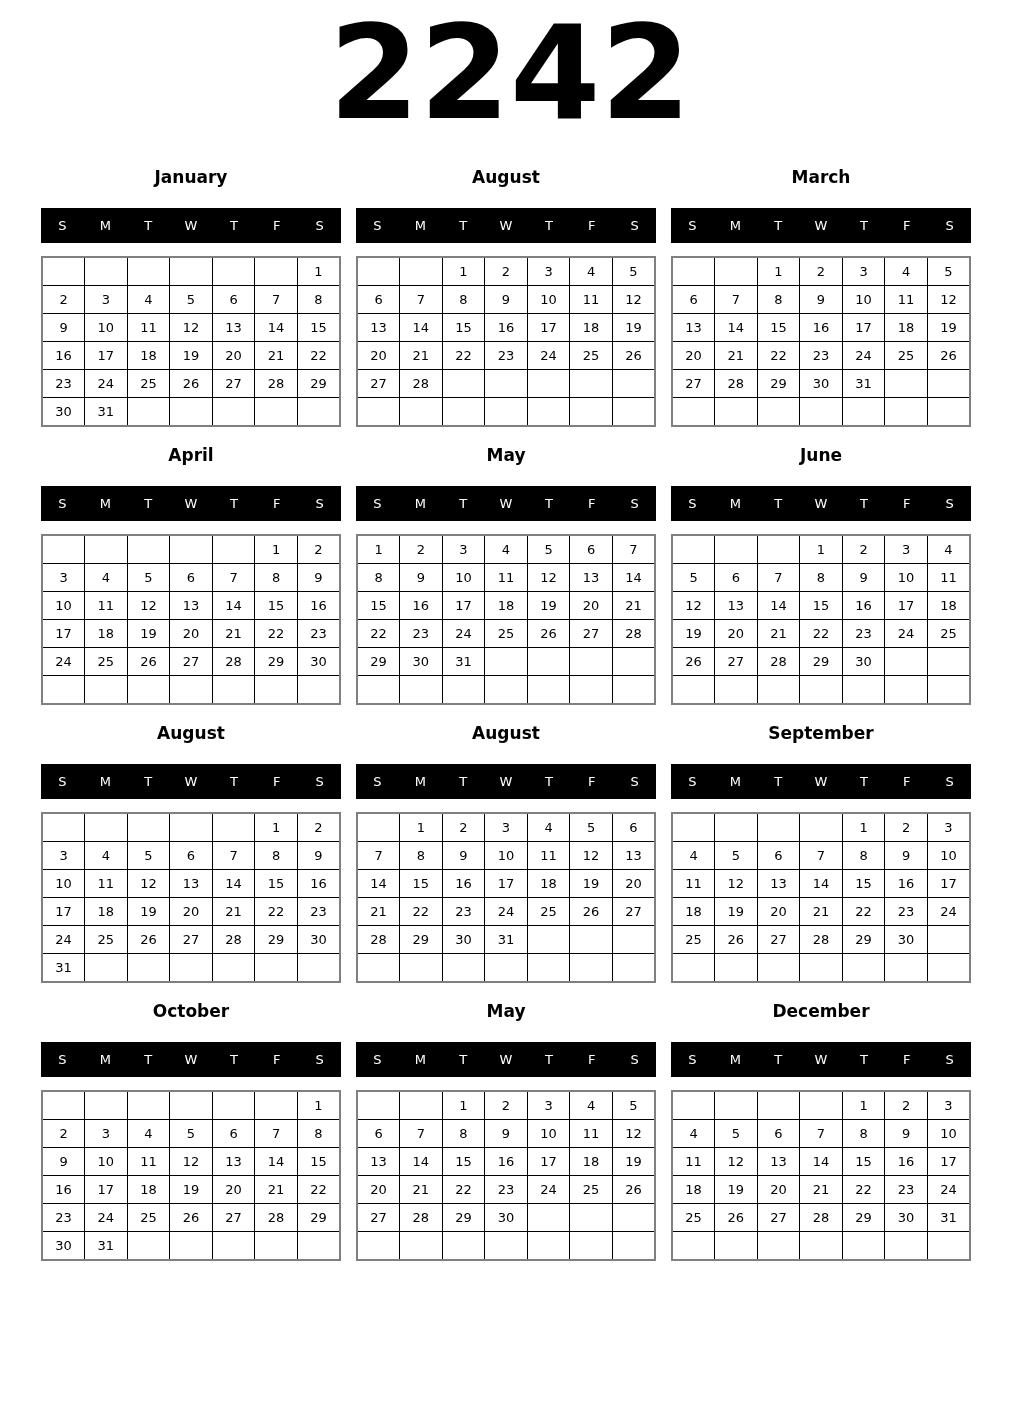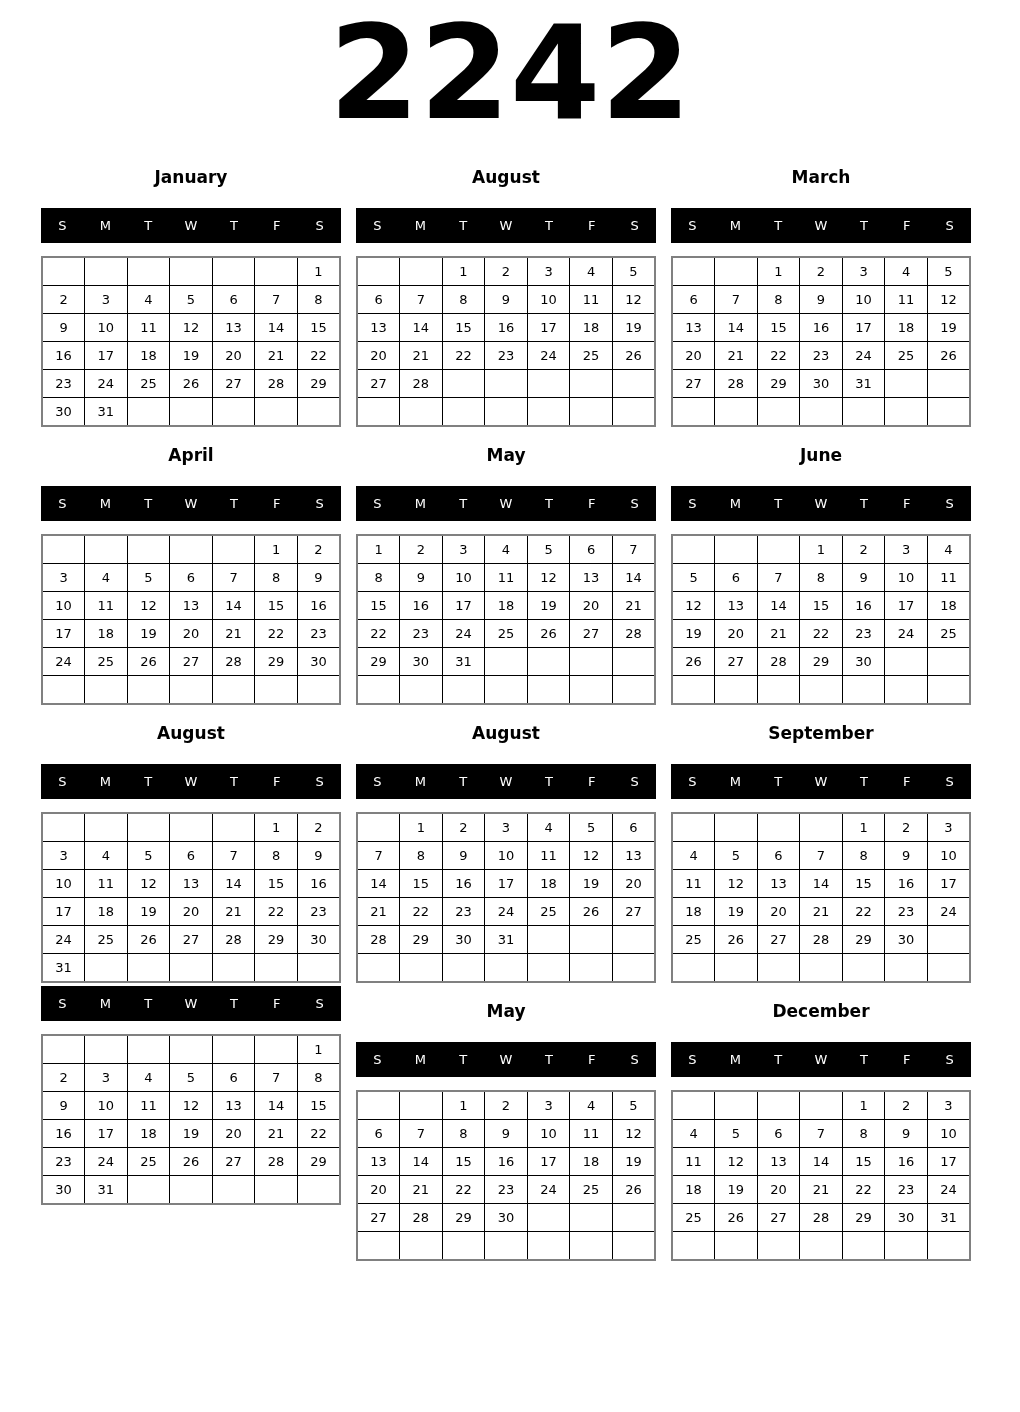--- a/index.html
+++ b/index.html
@@ -713,20 +713,21 @@
               <td></td>
               <td></td>
               <td></td>
               <td></td>
             </tr>
           </tbody>
     </table>
   </div>
 
   <div class="month">
+    <div class="month-name">October</div>
     <div class="weekday-bar">
           <span class="weekday">S</span>
           <span class="weekday">M</span>
           <span class="weekday">T</span>
           <span class="weekday">W</span>
           <span class="weekday">T</span>
           <span class="weekday">F</span>
           <span class="weekday">S</span>
         </div>
     <table class="month-table">

